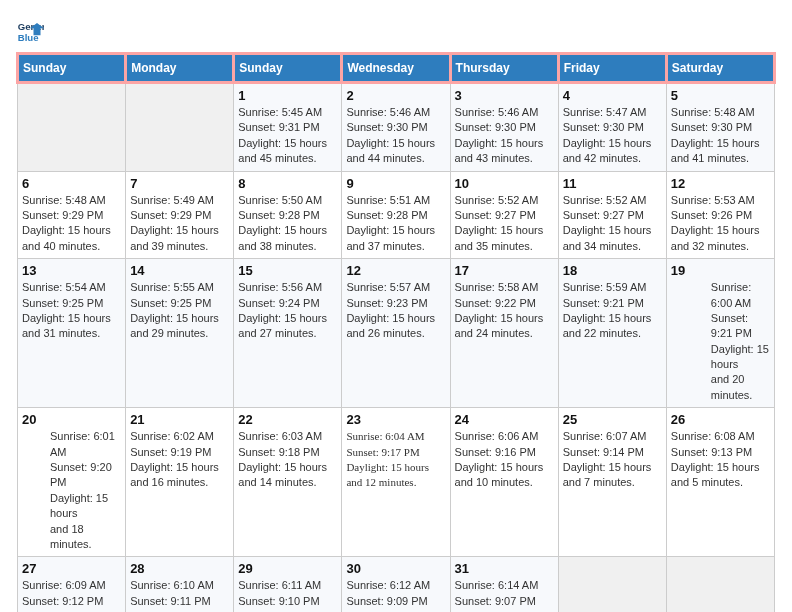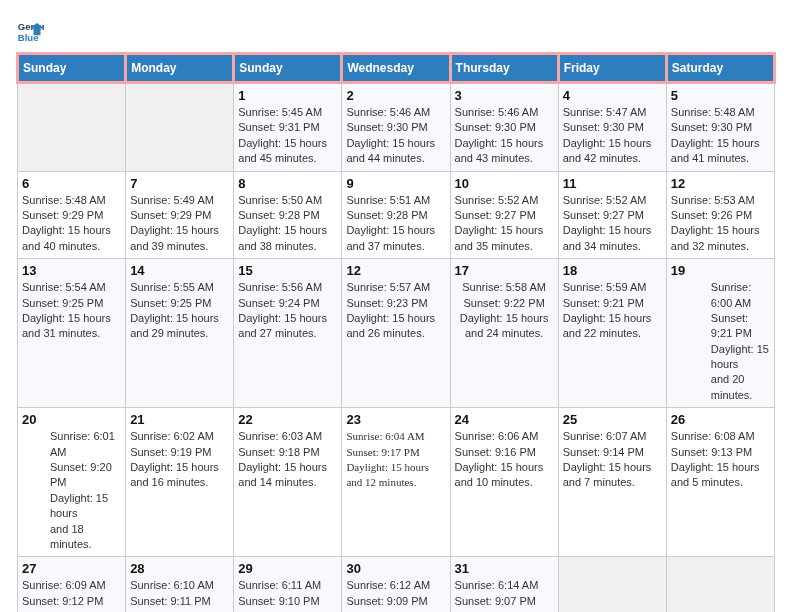--- a/index.html
+++ b/index.html
@@ -226,21 +226,21 @@
         </td>
         <td>
           <div class="day-number">12</div>
           <div class="day-detail" style="white-space: pre-line;">Sunrise: 5:57 AM
 Sunset: 9:23 PM
 Daylight: 15 hours
 and 26 minutes.</div>
         </td>
         <td>
           <div class="day-number">17</div>
-          <div class="day-detail" style="white-space: pre-line; text-align: center;">Sunrise: 5:58 AM
+          <div class="day-detail" style="white-space: pre-line;">Sunrise: 5:58 AM
 Sunset: 9:22 PM
 Daylight: 15 hours
 and 24 minutes.</div>
         </td>
         <td>
           <div class="day-number">18</div>
           <div class="day-detail" style="white-space: pre-line;">Sunrise: 5:59 AM
 Sunset: 9:21 PM
 Daylight: 15 hours
 and 22 minutes.</div>

